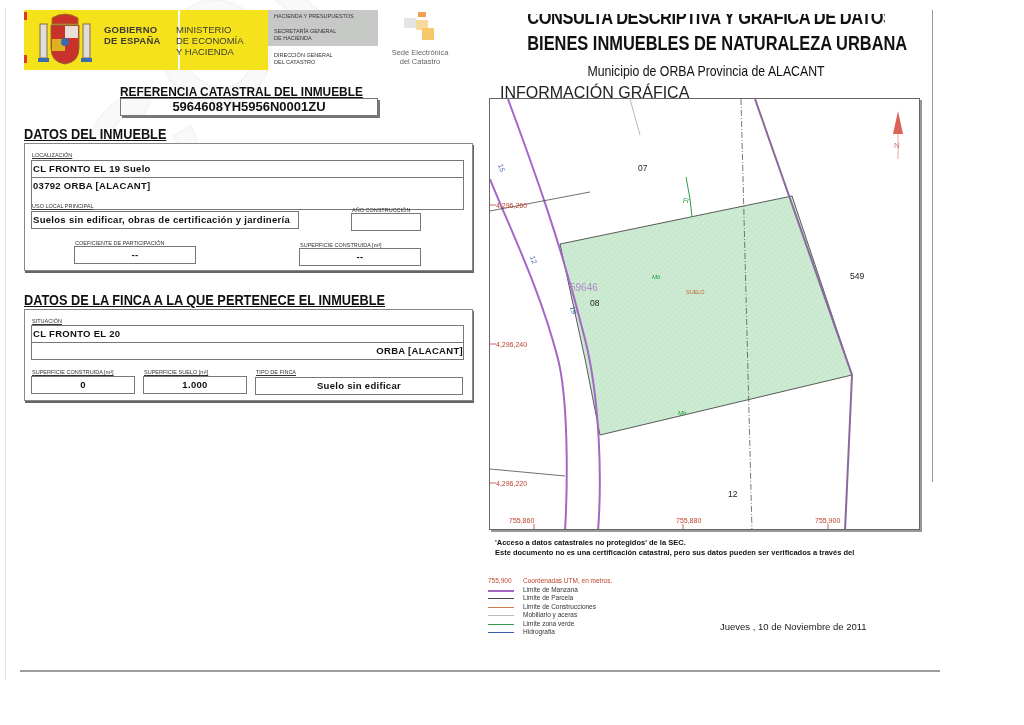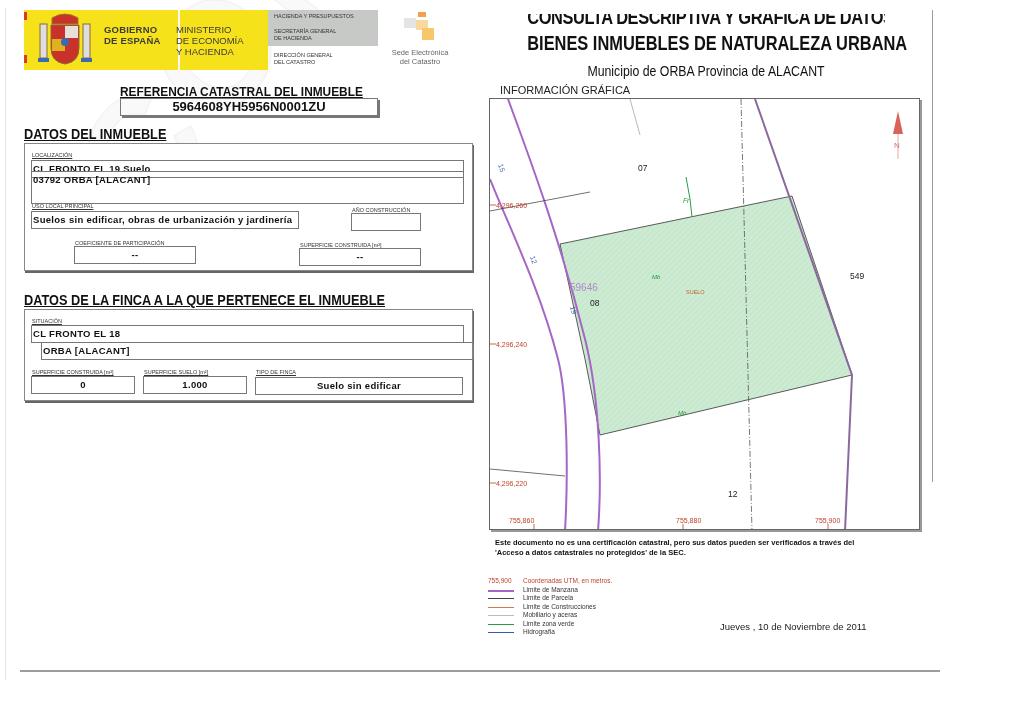--- a/index.html
+++ b/index.html
@@ -32,21 +32,21 @@
   .ref-heading { position: absolute; left: 120px; top: 84px; width: 258px; font-size: 13.5px; font-weight: bold; text-decoration: underline; white-space: nowrap; transform: scaleX(0.88); transform-origin: left; }
   .ref-box { position: absolute; left: 120px; top: 98px; width: 258px; height: 18px; border: 1px solid #777; box-shadow: 2px 2px 0 #777; text-align: center; font-size: 13px; font-weight: bold; line-height: 16px; }
 
   .sec-heading { position: absolute; font-size: 15px; font-weight: bold; text-decoration: underline; white-space: nowrap; transform: scaleX(0.85); transform-origin: left; }
   .panel { position: absolute; border: 1px solid #888; box-shadow: 1px 2px 0 #666; background: #fff; }
   .lbl { position: absolute; font-size: 5.5px; text-decoration: underline; color: #333; white-space: nowrap; }
   .fld { position: absolute; border: 1px solid #777; font-size: 9.5px; font-weight: bold; line-height: 16px; padding-left: 1px; white-space: nowrap; letter-spacing: 0.3px; }
   .fld.center { text-align: center; padding-left: 0; }
 
   
-  .map-heading { position: absolute; left: 500px; top: 84px; font-size: 11px; color: #222; }
+  .map-heading { position: absolute; left: 500px; top: 84px; font-size: 16px; color: #222; }
   .map-scale { position: absolute; left: 870px; top: 99px; font-size: 12px; color: #222; }
   .map { position: absolute; left: 489px; top: 98px; width: 431px; height: 432px; border: 1px solid #666; box-shadow: 2px 2px 0 #999; background: #fff; overflow: hidden; }
   .map svg { position: absolute; left: 0; top: 0; }
 
   .disclaimer { position: absolute; left: 495px; top: 538px; width: 420px; font-size: 7.5px; font-weight: bold; line-height: 10px; }
   .date { position: absolute; left: 720px; top: 573px; font-size: 9.5px; color: #222; margin-top: 48px; }
 
   .legend { position: absolute; left: 488px; top: 577px; }
   .legend-row { position: relative; height: 8.5px; font-size: 6.5px; line-height: 8.5px; color: #333; }
   .legend-sw { position: absolute; left: 0; top: 4px; width: 26px; height: 1px; }
@@ -113,35 +113,35 @@
 <div class="title2">BIENES INMUEBLES DE NATURALEZA URBANA</div>
 <div class="title3">Municipio de ORBA Provincia de ALACANT</div>
 
 <div class="ref-heading">REFERENCIA CATASTRAL DEL INMUEBLE</div>
 <div class="ref-box">5964608YH5956N0001ZU</div>
 
 <div class="sec-heading" style="left:24px; top:125px;">DATOS DEL INMUEBLE</div>
 <div class="panel" style="left:24px; top:143px; width:449px; height:128px;"></div>
 <div class="lbl" style="left:32px; top:152px;">LOCALIZACIÓN</div>
 <div class="fld" style="left:31px; top:160px; width:433px; height:18px;">CL FRONTO EL 19 Suelo</div>
-<div class="fld" style="left:31px; top:171px; width:433px; height:33px;">03792 ORBA [ALACANT]</div>
+<div class="fld" style="left:31px; top:177px; width:433px; height:33px;">03792 ORBA [ALACANT]</div>
 <div class="lbl" style="left:32px; top:203px;">USO LOCAL PRINCIPAL</div>
-<div class="fld" style="left:31px; top:211px; width:268px; height:18px;">Suelos sin edificar, obras de urbanización y jardinería</div>
+<div class="fld" style="left:31px; top:211px; width:268px; height:18px;">Suelos sin edificar, obras de certificación y jardinería</div>
 <div class="lbl" style="left:352px; top:207px;">AÑO CONSTRUCCIÓN</div>
 <div class="fld" style="left:351px; top:213px; width:70px; height:18px;"></div>
 <div class="lbl" style="left:75px; top:240px;">COEFICIENTE DE PARTICIPACIÓN</div>
 <div class="fld center" style="left:74px; top:246px; width:122px; height:18px;">--</div>
 <div class="lbl" style="left:300px; top:242px;">SUPERFICIE CONSTRUIDA [m²]</div>
 <div class="fld center" style="left:299px; top:248px; width:122px; height:18px;">--</div>
 
 <div class="sec-heading" style="left:24px; top:291px;">DATOS DE LA FINCA A LA QUE PERTENECE EL INMUEBLE</div>
 <div class="panel" style="left:24px; top:309px; width:449px; height:92px;"></div>
 <div class="lbl" style="left:32px; top:318px;">SITUACIÓN</div>
-<div class="fld" style="left:31px; top:325px; width:433px; height:18px;">CL FRONTO EL 18</div>
-<div class="fld" style="left:41px; top:342px; width:433px; height:18px;">ORBA [ALACANT]</div>
+<div class="fld" style="left:31px; top:325px; width:433px; height:18px;">CL FRONTO EL 20</div>
+<div class="fld" style="left:31px; top:342px; width:433px; height:18px;text-align:right;">ORBA [ALACANT]</div>
 <div class="lbl" style="left:32px; top:369px;">SUPERFICIE CONSTRUIDA [m²]</div>
 <div class="fld center" style="left:31px; top:376px; width:104px; height:18px;">0</div>
 <div class="lbl" style="left:144px; top:369px;">SUPERFICIE SUELO [m²]</div>
 <div class="fld center" style="left:143px; top:376px; width:104px; height:18px;">1.000</div>
 <div class="lbl" style="left:256px; top:369px;">TIPO DE FINCA</div>
 <div class="fld center" style="left:255px; top:377px; width:208px; height:18px;">Suelo sin edificar</div>
 
 <div class="map-heading">INFORMACIÓN GRÁFICA</div>
 <div class="map-scale">E: 1/500</div>
 <div class="map">
@@ -197,22 +197,22 @@
     <text x="6" y="109" font-size="7" fill="#c0432c" font-family="Liberation Sans, sans-serif">4,296,260</text>
     <text x="6" y="248" font-size="7" fill="#c0432c" font-family="Liberation Sans, sans-serif">4,296,240</text>
     <text x="6" y="387" font-size="7" fill="#c0432c" font-family="Liberation Sans, sans-serif">4,296,220</text>
     <text x="19" y="424" font-size="7" fill="#c0432c" font-family="Liberation Sans, sans-serif">755,860</text>
     <text x="186" y="424" font-size="7" fill="#c0432c" font-family="Liberation Sans, sans-serif">755,880</text>
     <text x="325" y="424" font-size="7" fill="#c0432c" font-family="Liberation Sans, sans-serif">755,900</text>
   </svg>
 </div>
 
 <div class="disclaimer">
+  <div>'Acceso a datos catastrales no protegidos' de la SEC.</div>
   <div>Este documento no es una certificación catastral, pero sus datos pueden ser verificados a través del</div>
-  <div>'Acceso a datos catastrales no protegidos' de la SEC.</div>
 </div>
 <div class="date">Jueves , 10 de Noviembre de 2011</div>
 
 <div class="legend">
   <div class="legend-row">
     <span class="legend-num">755,900</span>
     <span class="legend-txt" style="color:#c0432c">Coordenadas UTM, en metros.</span>
   </div>
   <div class="legend-row">
     <span class="legend-sw" style="background:#a567c6; height:2px;"></span>

